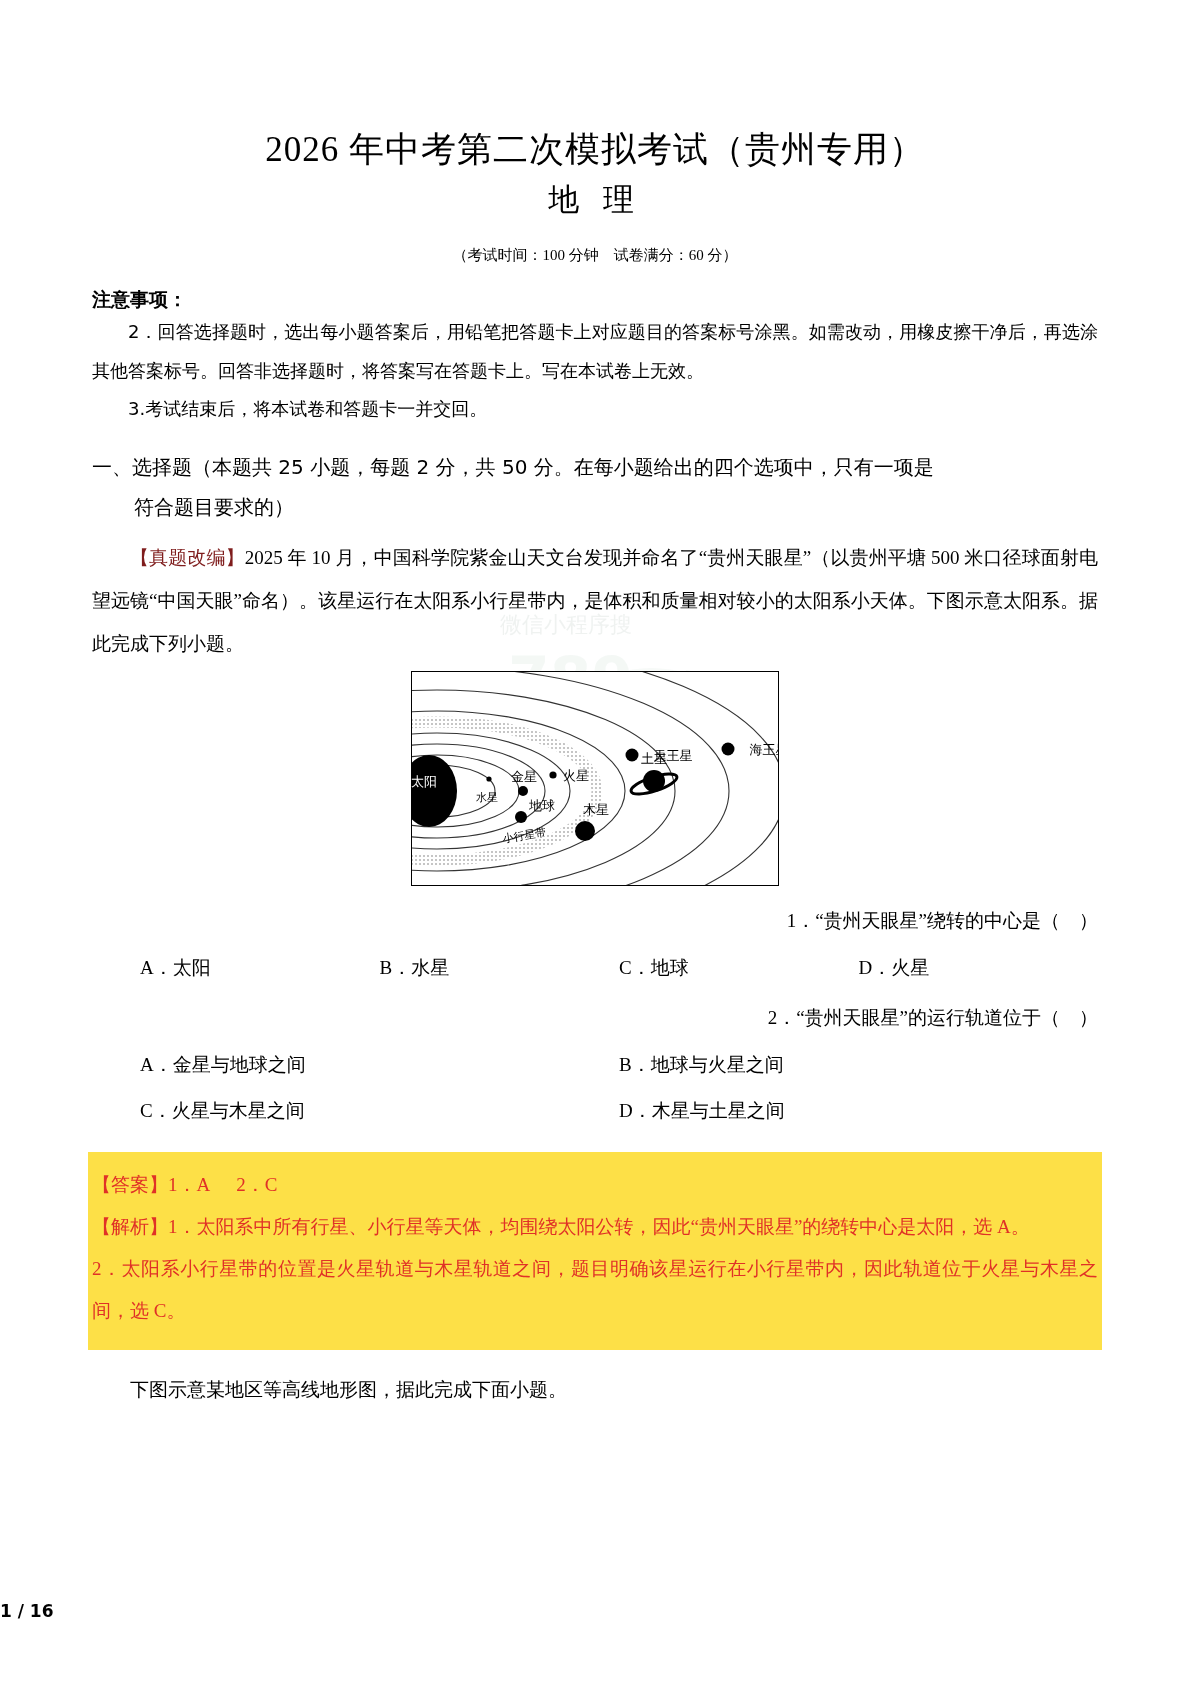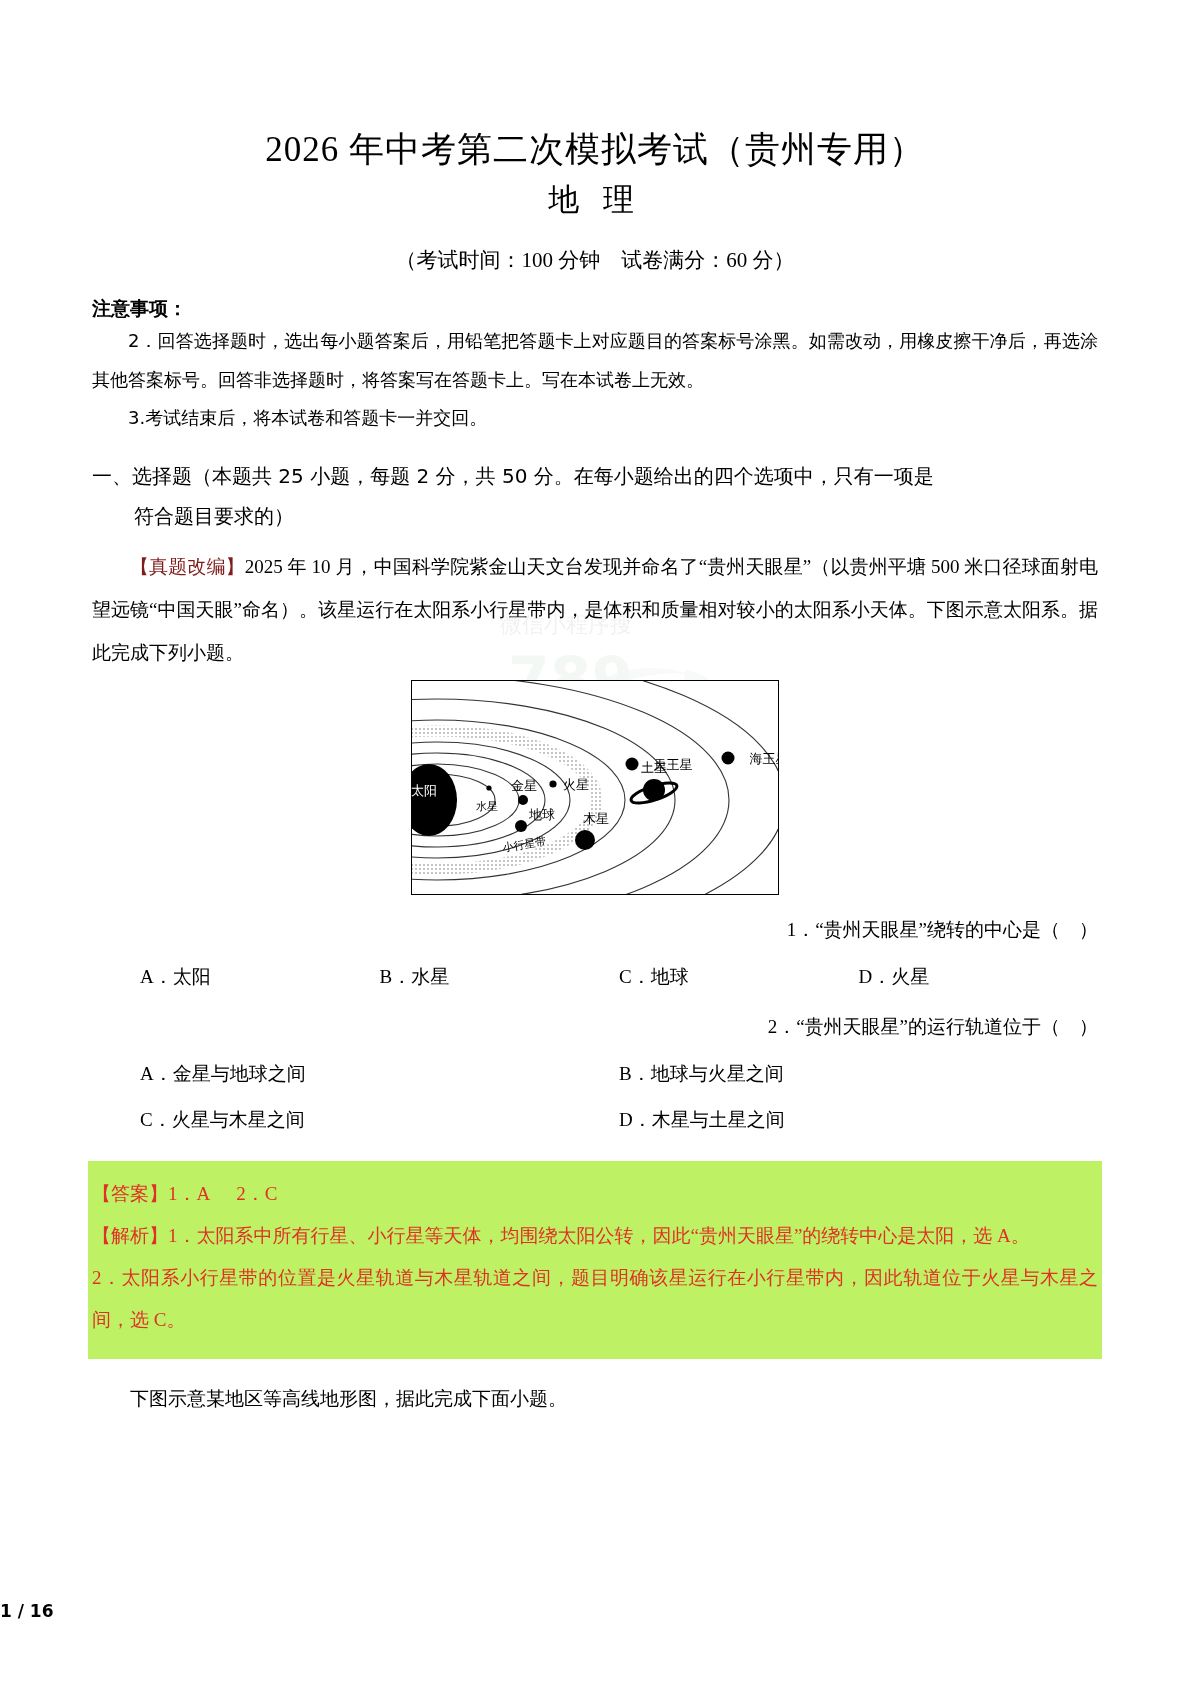--- a/index.html
+++ b/index.html
@@ -60,21 +60,21 @@
   }
   .doc-subject {
     text-align: center;
     font-size: 31px;
     margin: 8px 0 0 0;
     letter-spacing: 8px;
     line-height: 1.3;
   }
   .doc-meta {
     text-align: center;
-    font-size: 21px;
+    font-size: 15px;
     margin: 26px 0 4px 0;
   }
 
   
   .notice-title {
     font-family: "DejaVu Sans", "Liberation Sans", sans-serif;
     font-weight: bold;
     font-size: 19px;
     margin: 22px 0 0 0;
   }
@@ -127,21 +127,21 @@
     line-height: 1.6;
     margin: 16px 0 0 0;
     padding-left: 48px;
   }
   .opts-row.four > div { width: 25%; }
   .opts-row.two { padding-left: 48px; }
   .opts-row.two > div { width: 50%; }
 
   
   .answer-block {
-    background: #bef264;
+    background: #fde047;
     margin: 26px -4px 0 -4px;
     padding: 12px 4px 18px 4px;
     color: #e03127;
   }
   .ans-line {
     font-size: 19px;
     line-height: 2.2;
     margin: 0;
     text-align: justify;
   }

